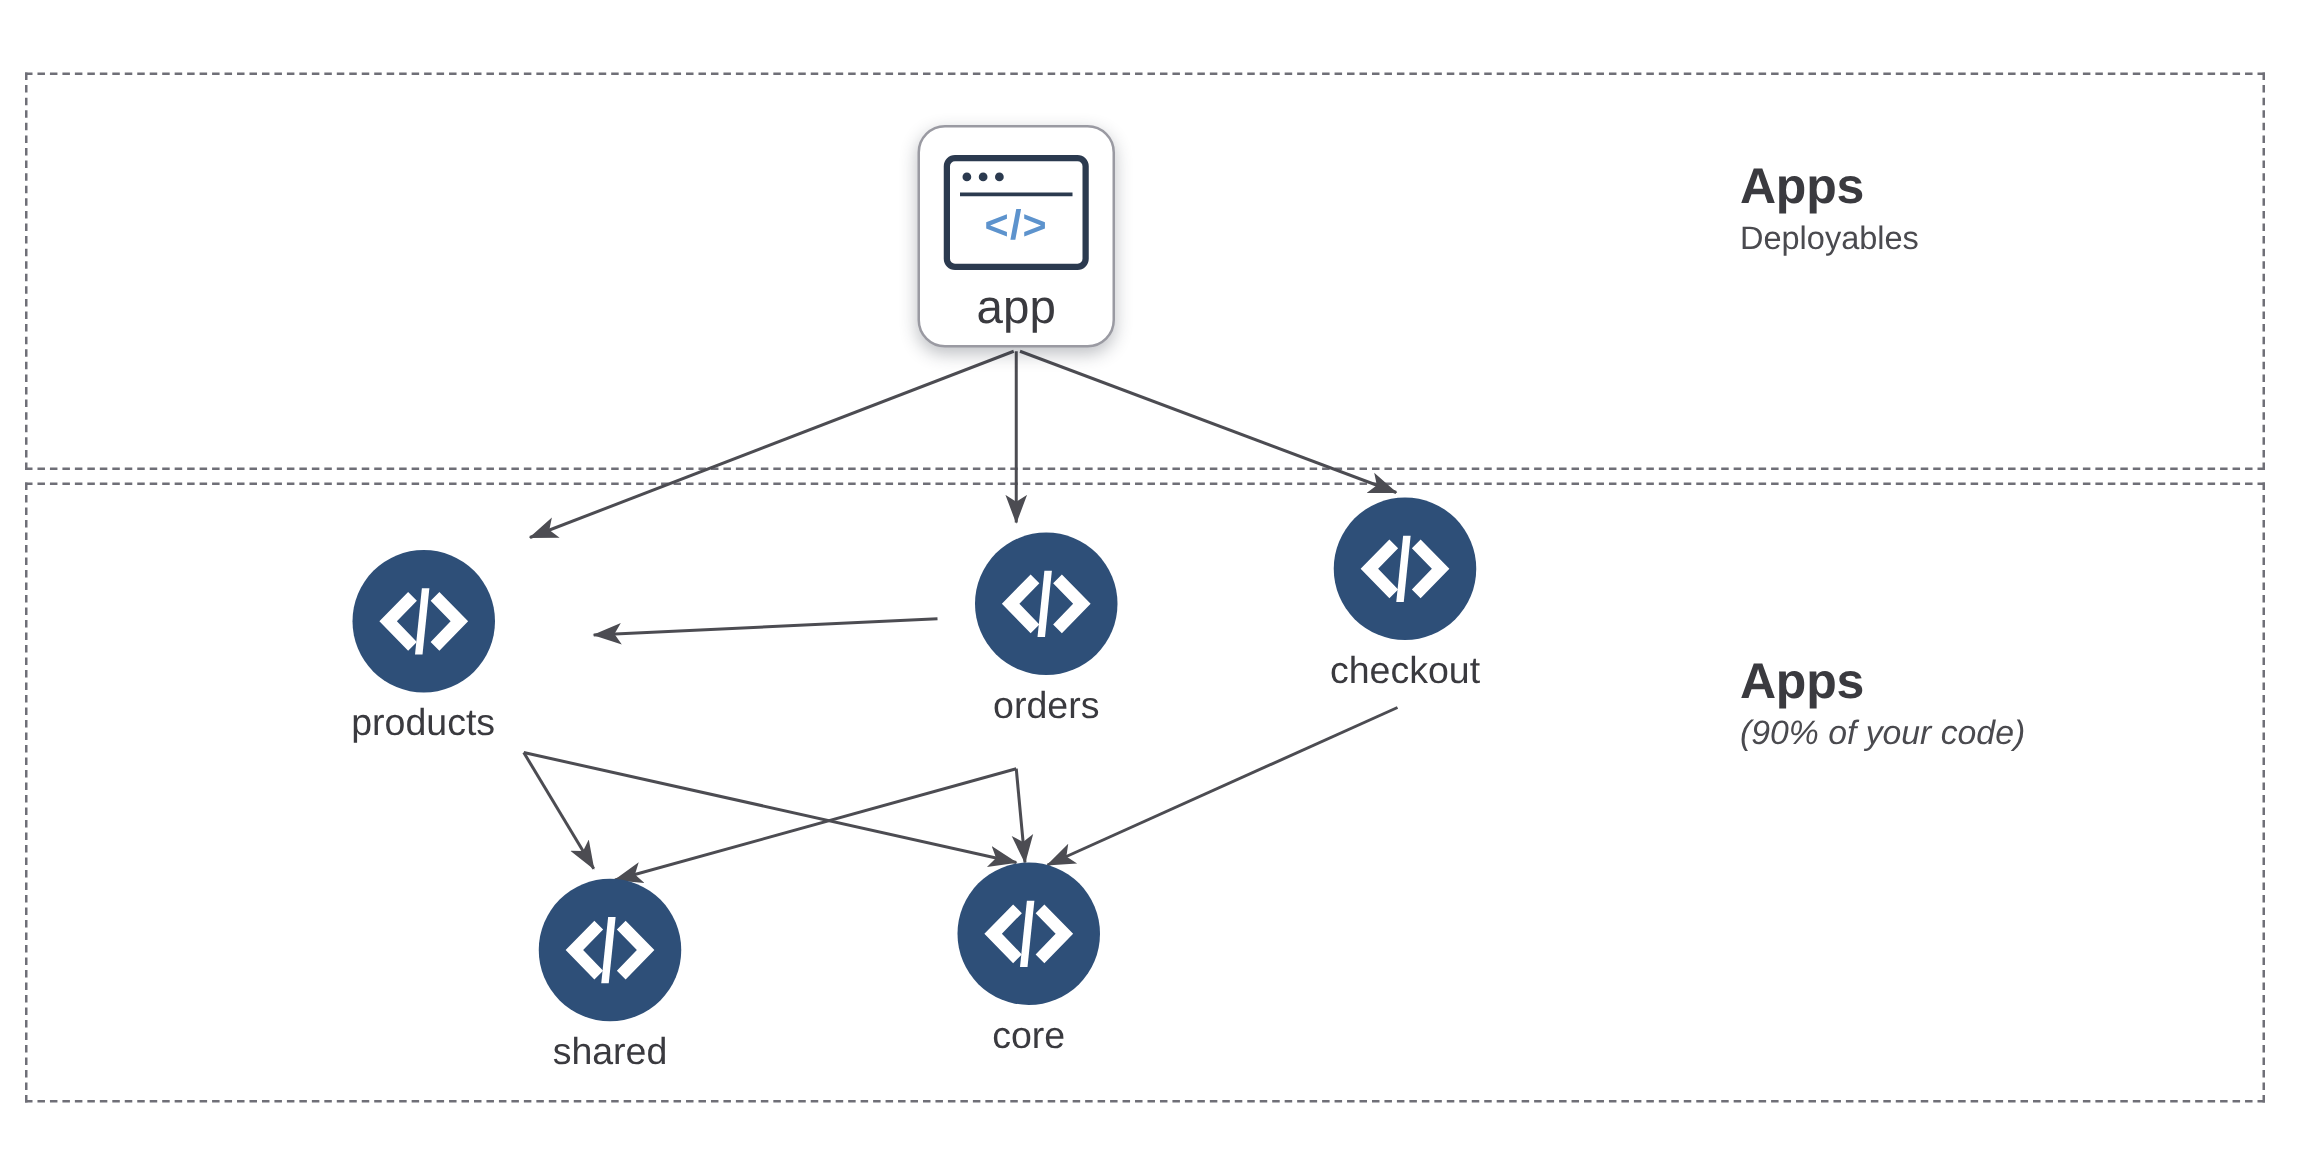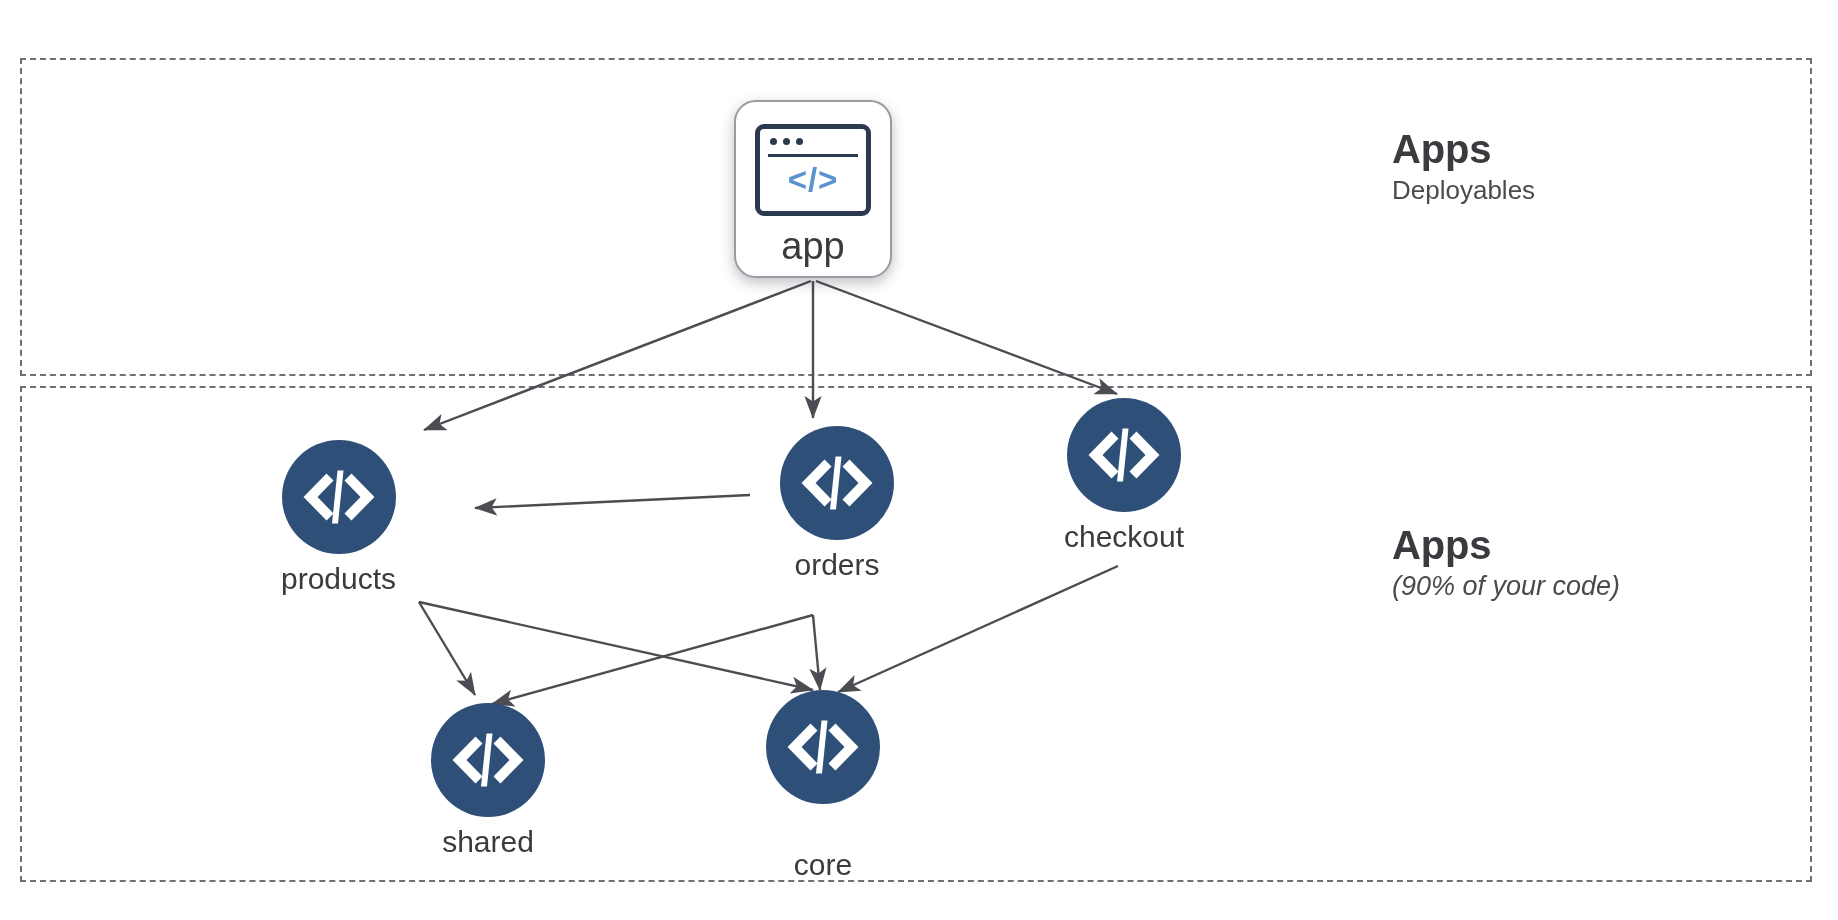--- a/index.html
+++ b/index.html
@@ -174,21 +174,21 @@
     font-size: 30px;
     color: #3a3a3f;
     white-space: nowrap;
     line-height: 1.15;
   }
 
   #node-products { left: 281px; top: 440px; justify-content: flex-end; }
   #node-orders   { left: 780px; top: 426px; justify-content: center; }
   #node-checkout { left: 1064px; top: 398px; }
   #node-shared   { left: 431px; top: 703px; }
-  #node-core     { left: 766px; top: 690px; gap: 36px; }
+  #node-core     { left: 766px; top: 690px; }
 </style>
 </head>
 <body>
 
 <div id="stage">
 
   <div class="zone" id="zone-apps"></div>
   <div class="zone" id="zone-libs"></div>
 
   <svg id="edges" viewBox="0 0 1838 920" width="1838" height="920">

